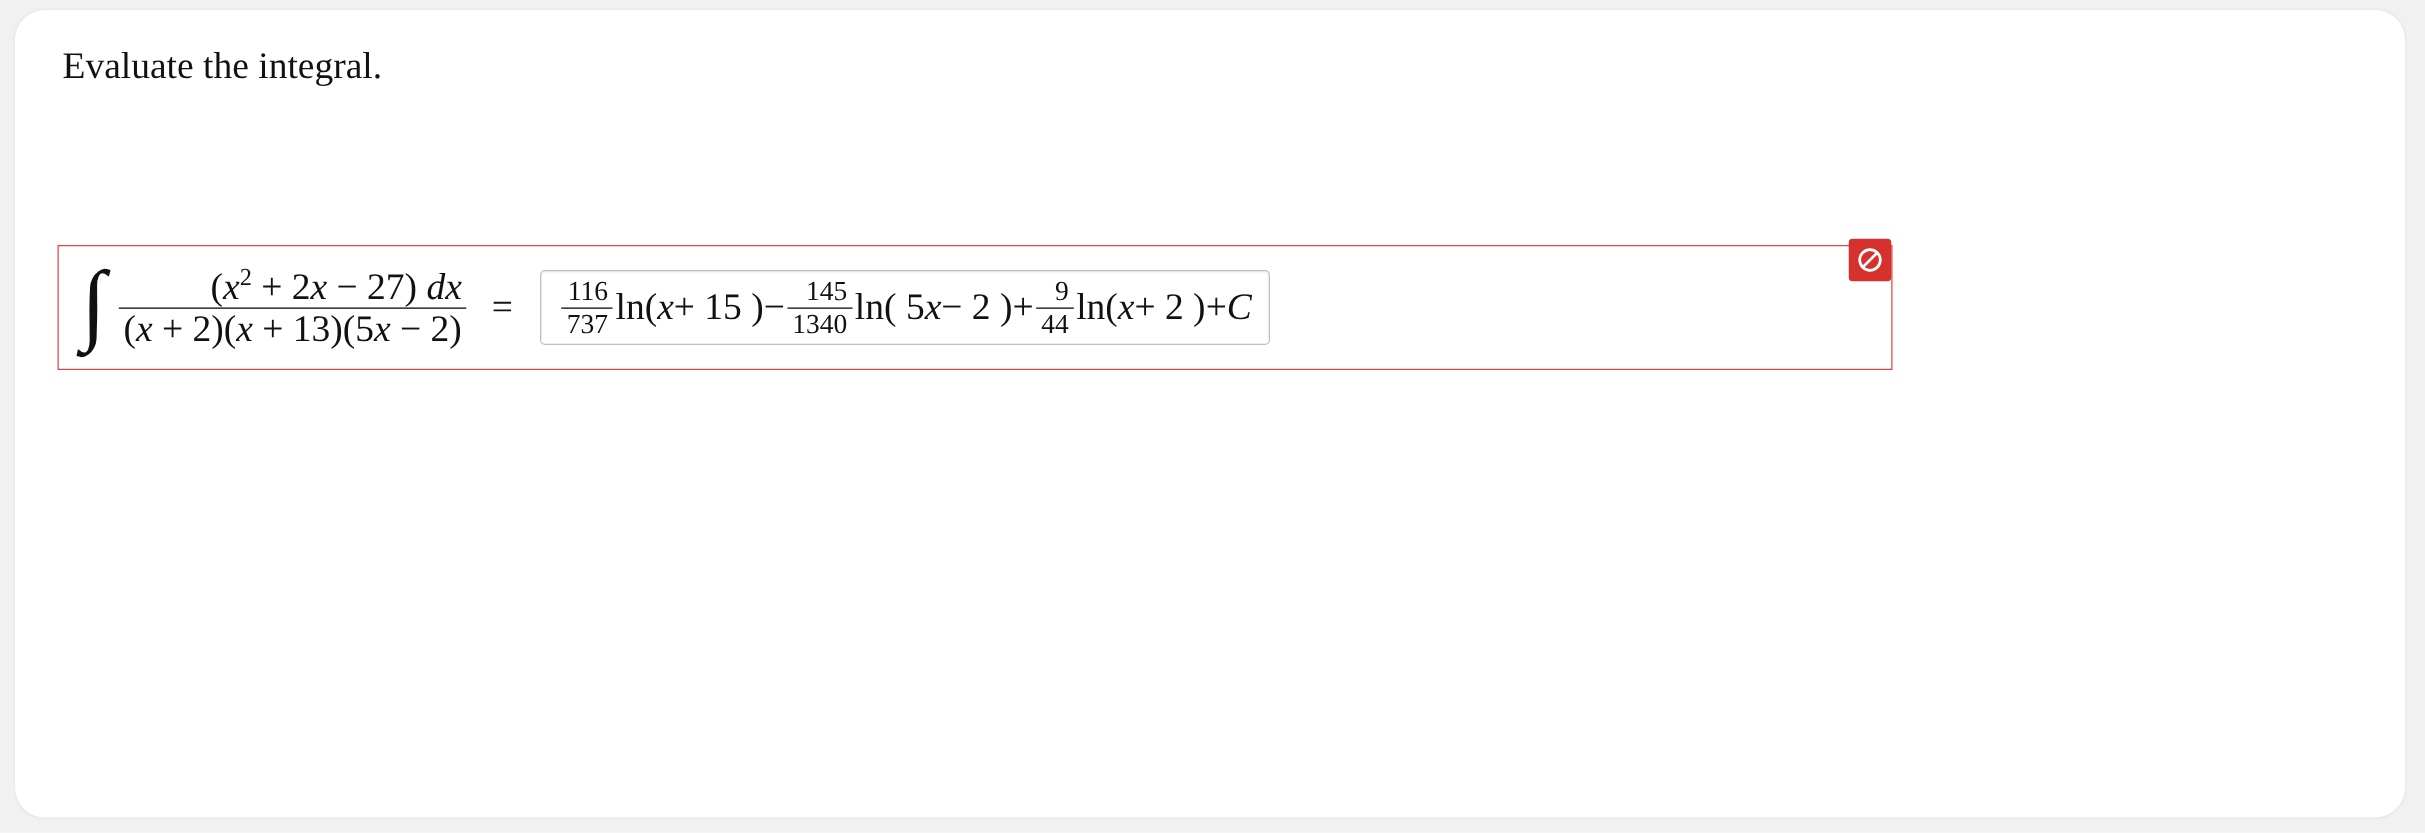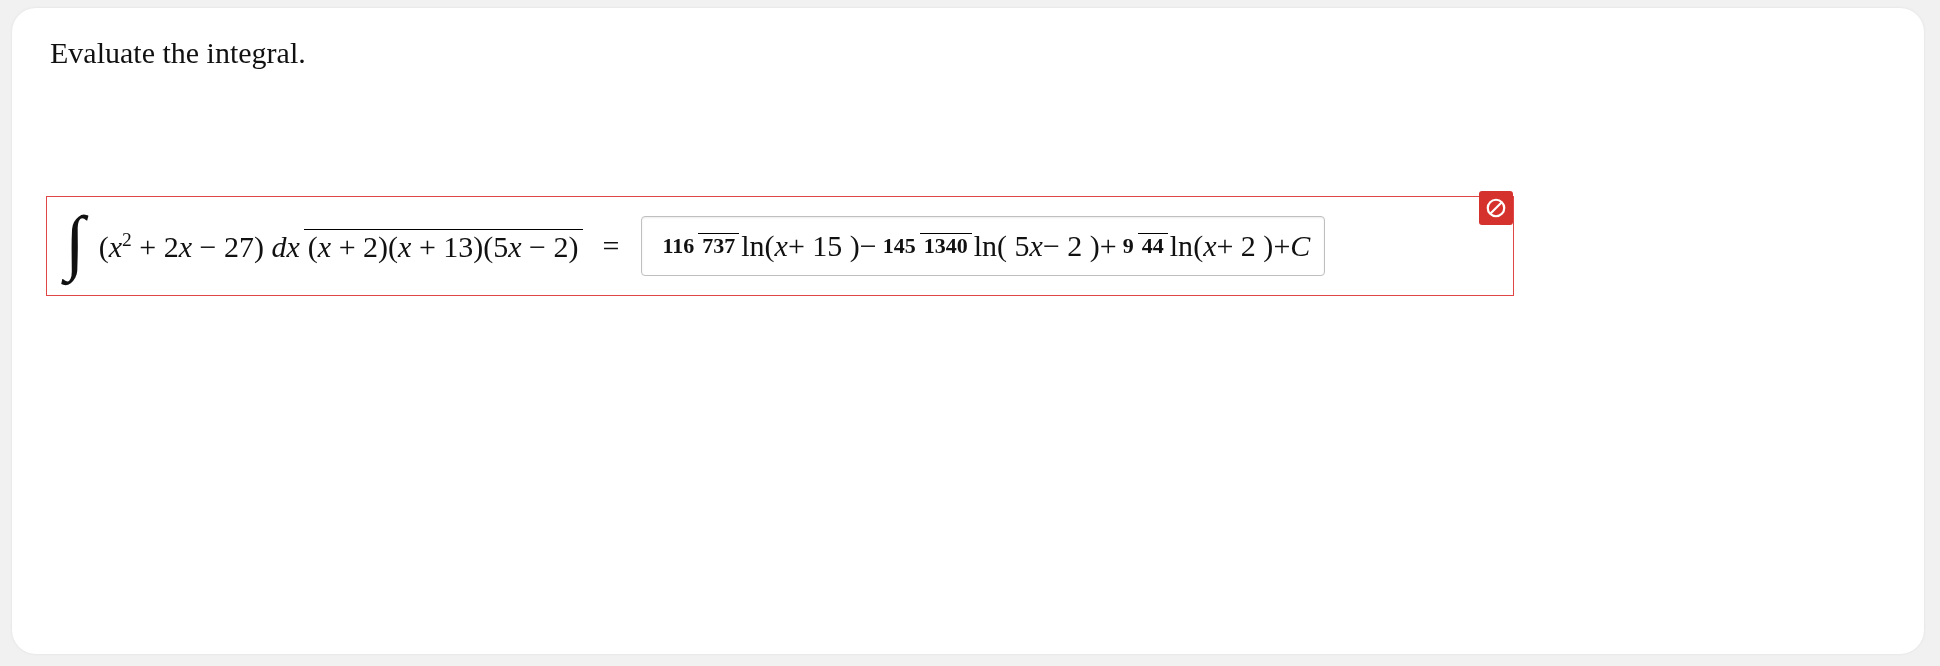--- a/index.html
+++ b/index.html
@@ -58,21 +58,21 @@
     font-size: 72px;
     line-height: 0;
     padding-right: 8px;
     position: relative;
     top: -4px;
     font-family: "Times New Roman", serif;
   }
 
   .frac {
     display: inline-flex;
-    flex-direction: row;
+    flex-direction: column;
     align-items: flex-end;
     vertical-align: middle;
     line-height: 1.1;
     padding: 0 2px;
   }
   .frac > span { padding: 0 4px; }
   .frac .den { border-top: 1.4px solid #000; }
 
   .answer-box {
     display: inline-flex;
@@ -92,21 +92,21 @@
     top: -6px;
     width: 34px;
     height: 34px;
     background: #d5322e;
     border-radius: 3px;
     display: flex;
     align-items: center;
     justify-content: center;
   }
   .badge svg { width: 22px; height: 22px; }
-  .sfrac .num, .sfrac .den { font-size: 22px; font-weight: bold; }
+  .sfrac .num, .sfrac .den { font-size: 22px; }
 </style>
 </head>
 <body>
 
 <div class="sheet">
 
   <div class="prompt">
     <p>Evaluate the integral.</p>
   </div>
 

